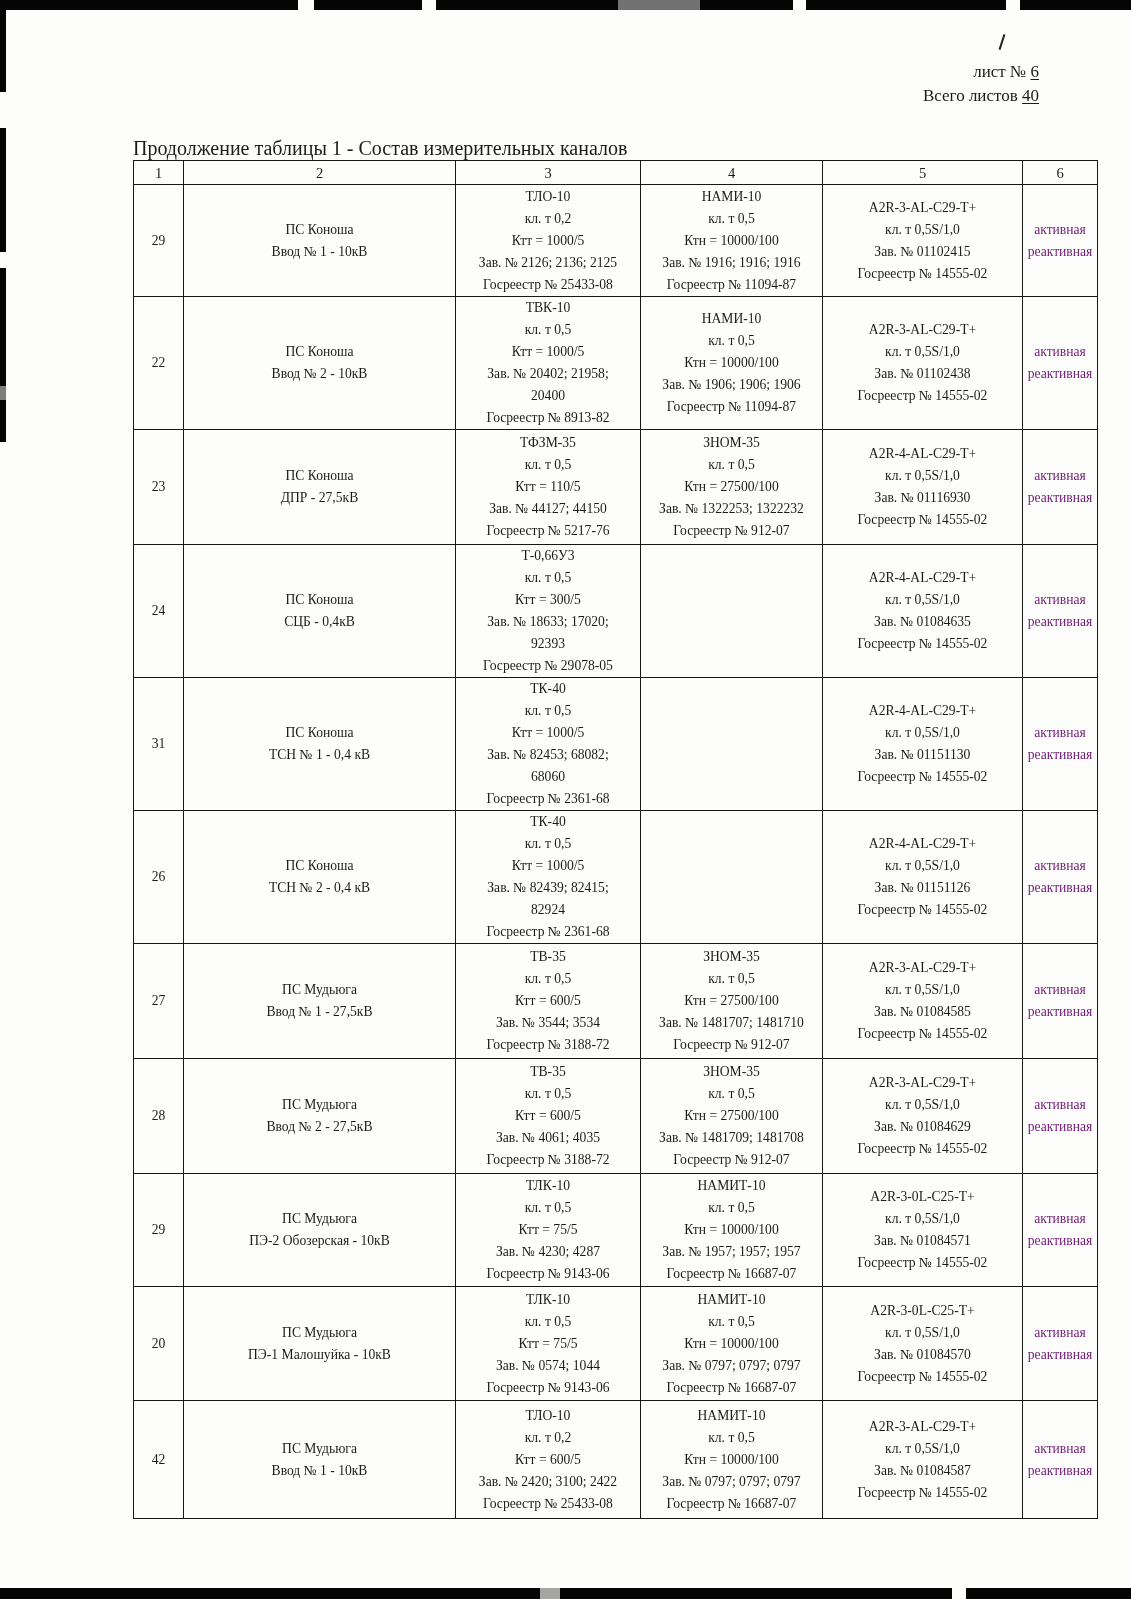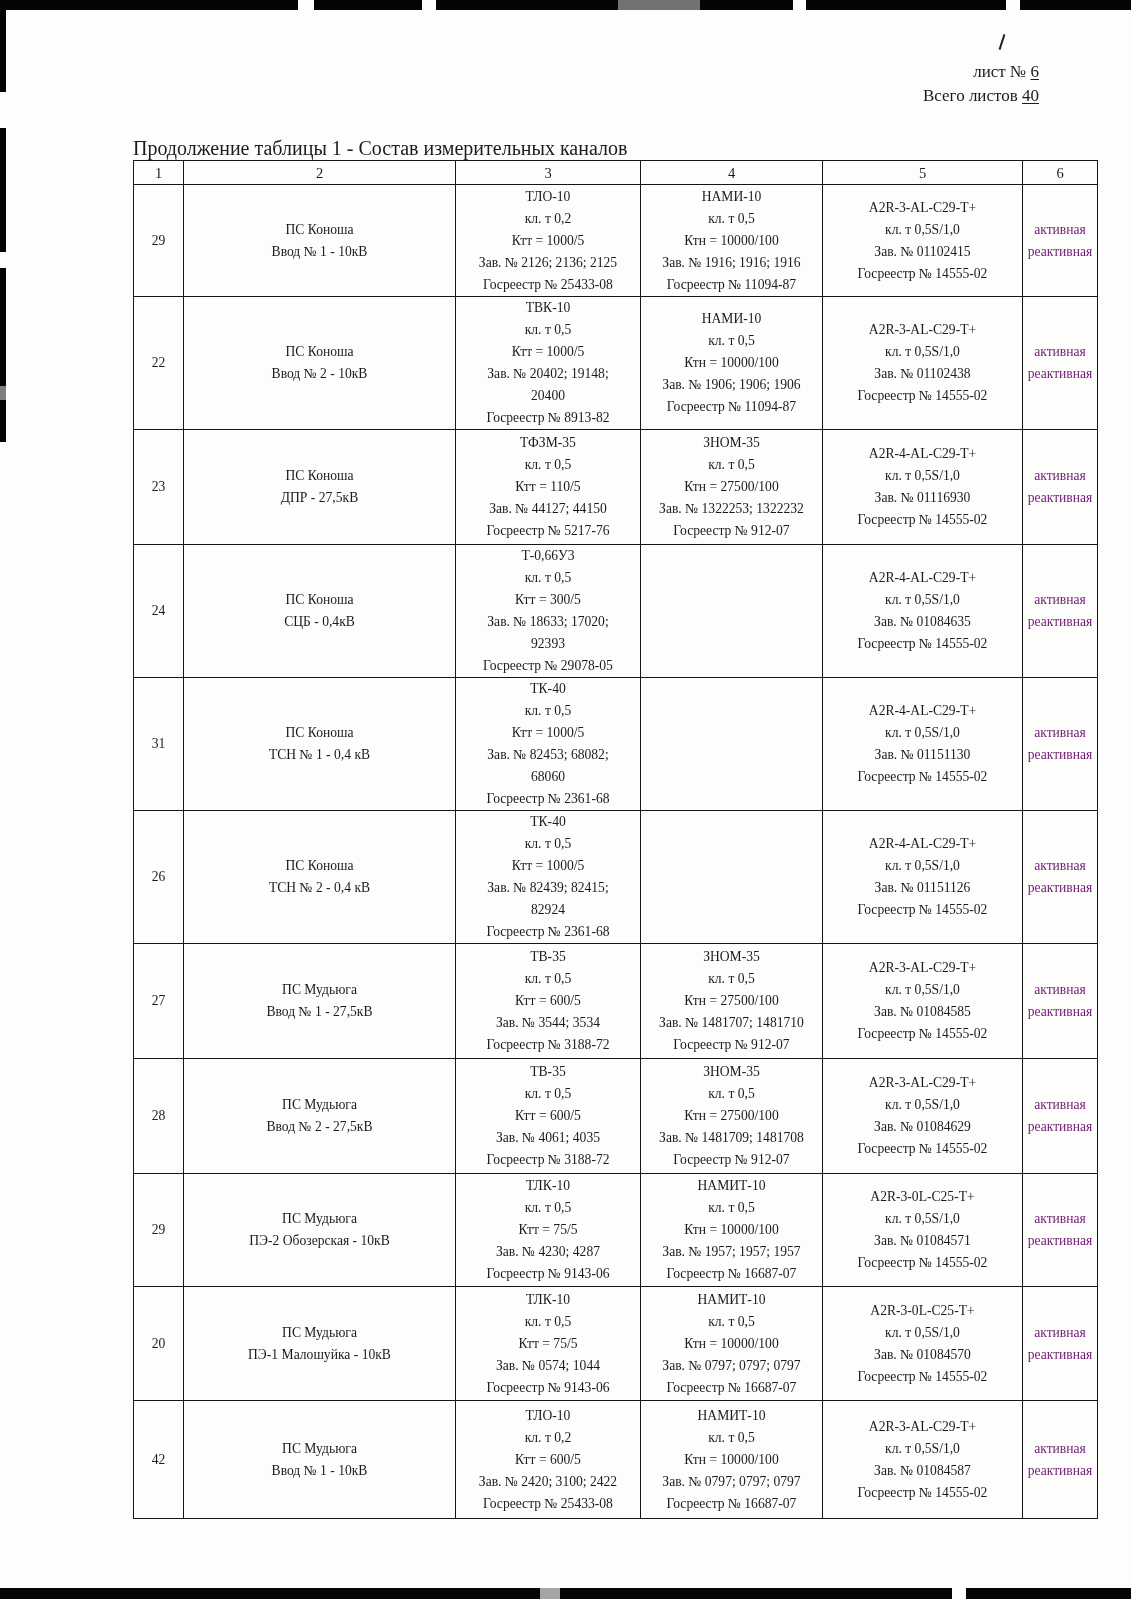--- a/index.html
+++ b/index.html
@@ -133,21 +133,21 @@
 реактивная</td>
   </tr>
 
   <tr style="height:125px">
     <td class="c-num">22</td>
     <td class="c-obj">ПС Коноша
 Ввод № 2 - 10кВ</td>
     <td class="c-ct">ТВК-10
 кл. т 0,5
 Ктт = 1000/5
-Зав. № 20402; 19148;
+Зав. № 20402; 21958;
 20400
 Госреестр № 8913-82</td>
     <td class="c-vt">НАМИ-10
 кл. т 0,5
 Ктн = 10000/100
 Зав. № 1906; 1906; 1906
 Госреестр № 11094-87</td>
     <td class="c-meter">A2R-3-AL-C29-T+
 кл. т 0,5S/1,0
 Зав. № 01102438

